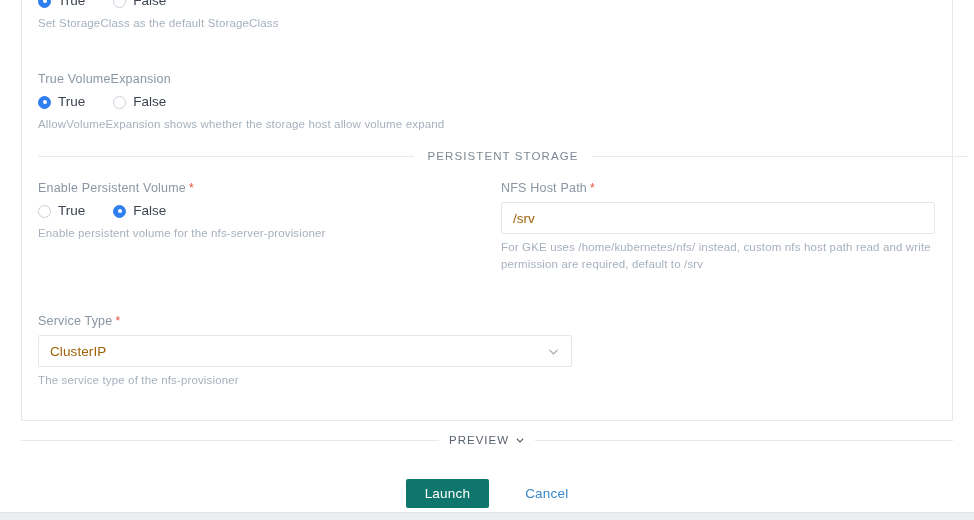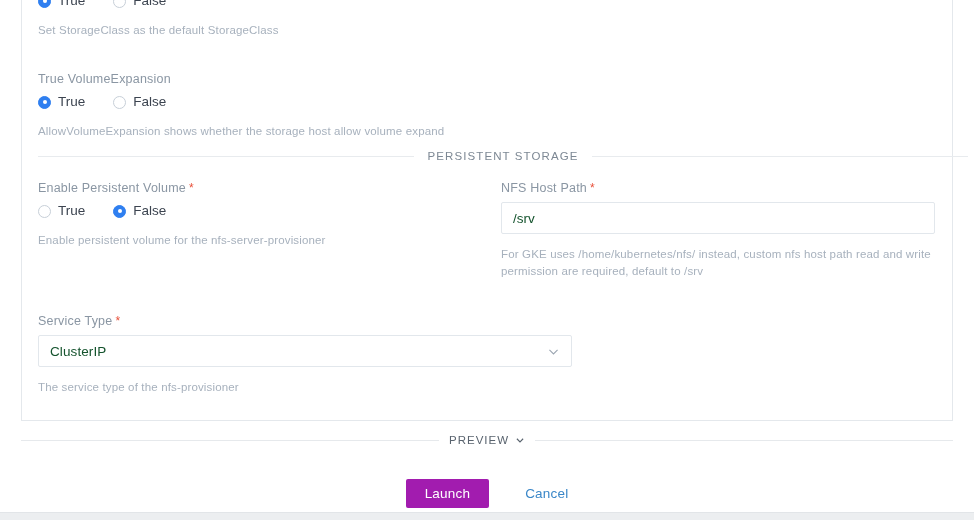--- a/index.html
+++ b/index.html
@@ -53,21 +53,21 @@
   }
   .req {
     color: #e8503a;
     font-size: 12px;
     margin-left: 3px;
   }
   .helper {
     font-size: 11.5px;
     color: #a7b1bd;
     line-height: 17px;
-    margin-top: 12px;
+    margin-top: 5px;
     letter-spacing: .15px;
   }
 
   
   .radio-group {
     display: flex;
     align-items: center;
     height: 18px;
   }
   .radio-opt {
@@ -110,21 +110,21 @@
   .control {
     box-sizing: border-box;
     height: 32px;
     border: 1px solid #e2e7ec;
     border-radius: 2px;
     background: #fff;
     display: flex;
     align-items: center;
     padding: 0 11px;
     font-size: 13.5px;
-    color: #14532d;
+    color: #a16207;
   }
   .control .value {
     flex: 1;
     overflow: hidden;
     white-space: nowrap;
     text-overflow: ellipsis;
     letter-spacing: .1px;
   }
   .chevron {
     width: 13px;
@@ -188,21 +188,21 @@
   .actions {
     position: absolute;
     left: 0;
     top: 479px;
     width: 974px;
     display: flex;
     align-items: center;
     justify-content: center;
   }
   .btn-primary {
-    background: #a21caf;
+    background: #0f766e;
     color: #ffffff;
     font-size: 13.5px;
     border: none;
     border-radius: 2px;
     height: 29px;
     padding: 0 19px;
     cursor: pointer;
     font-family: "Liberation Sans", sans-serif;
     letter-spacing: .2px;
   }

